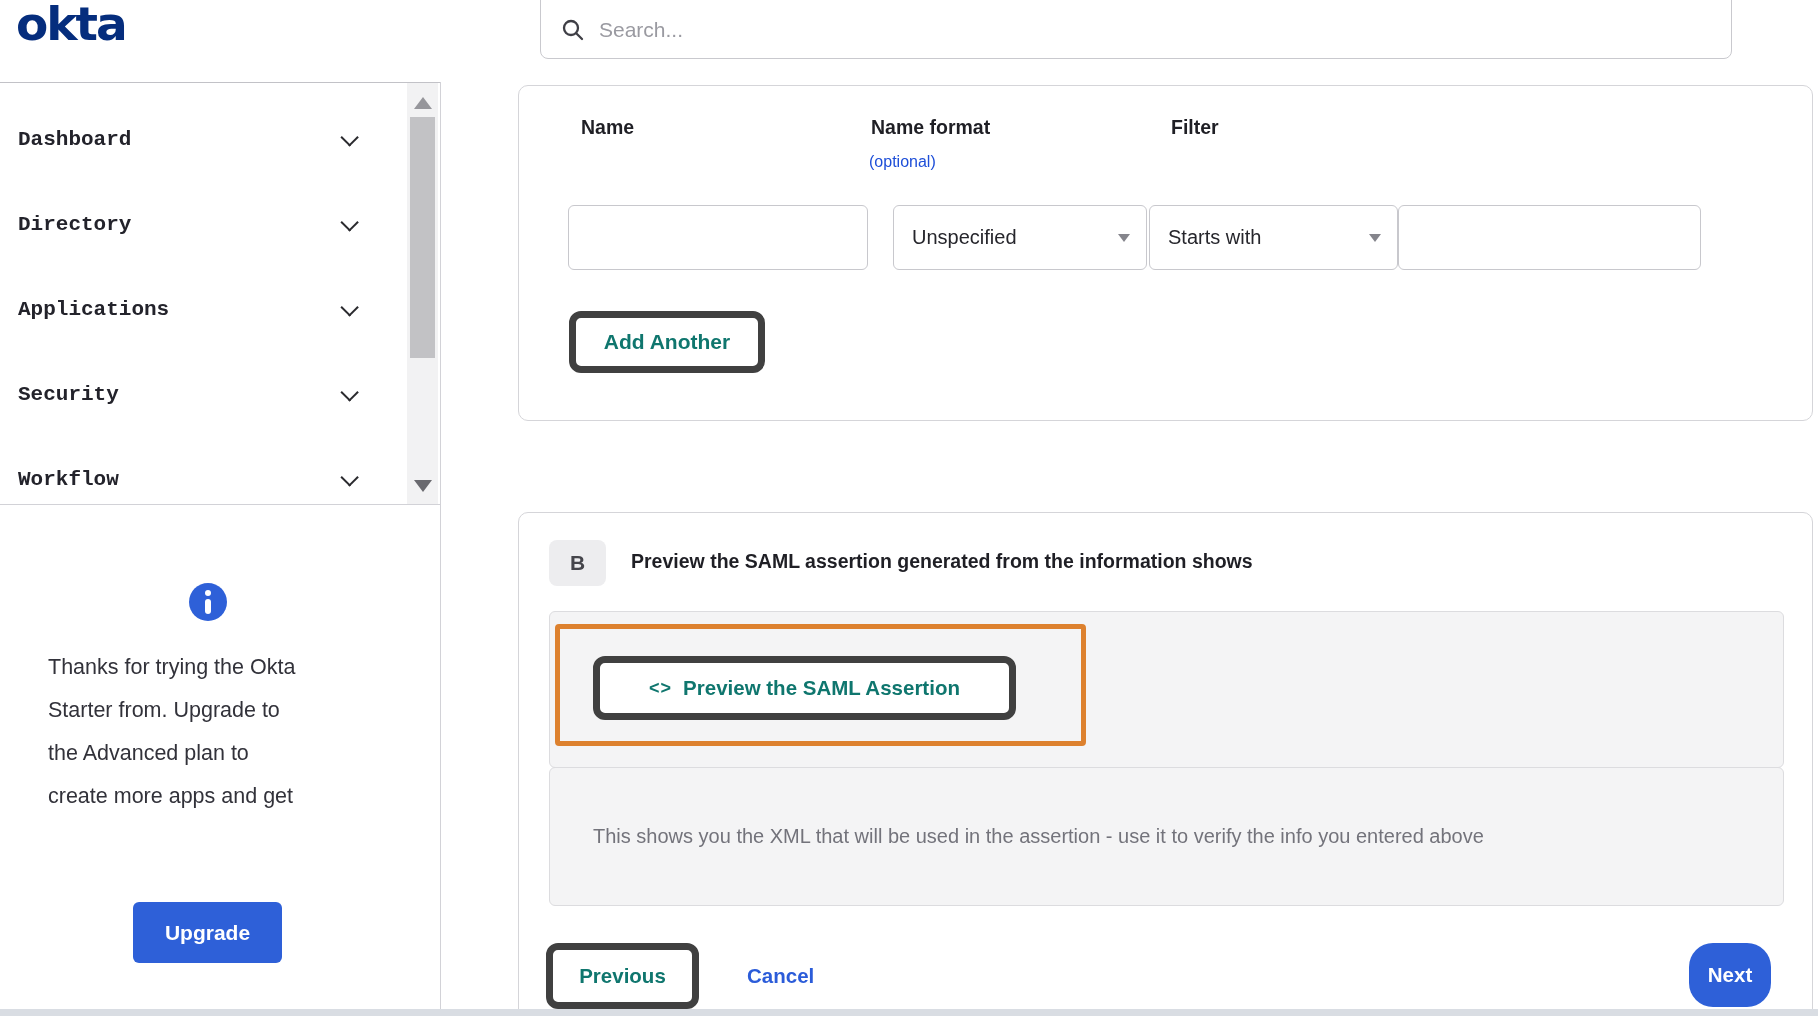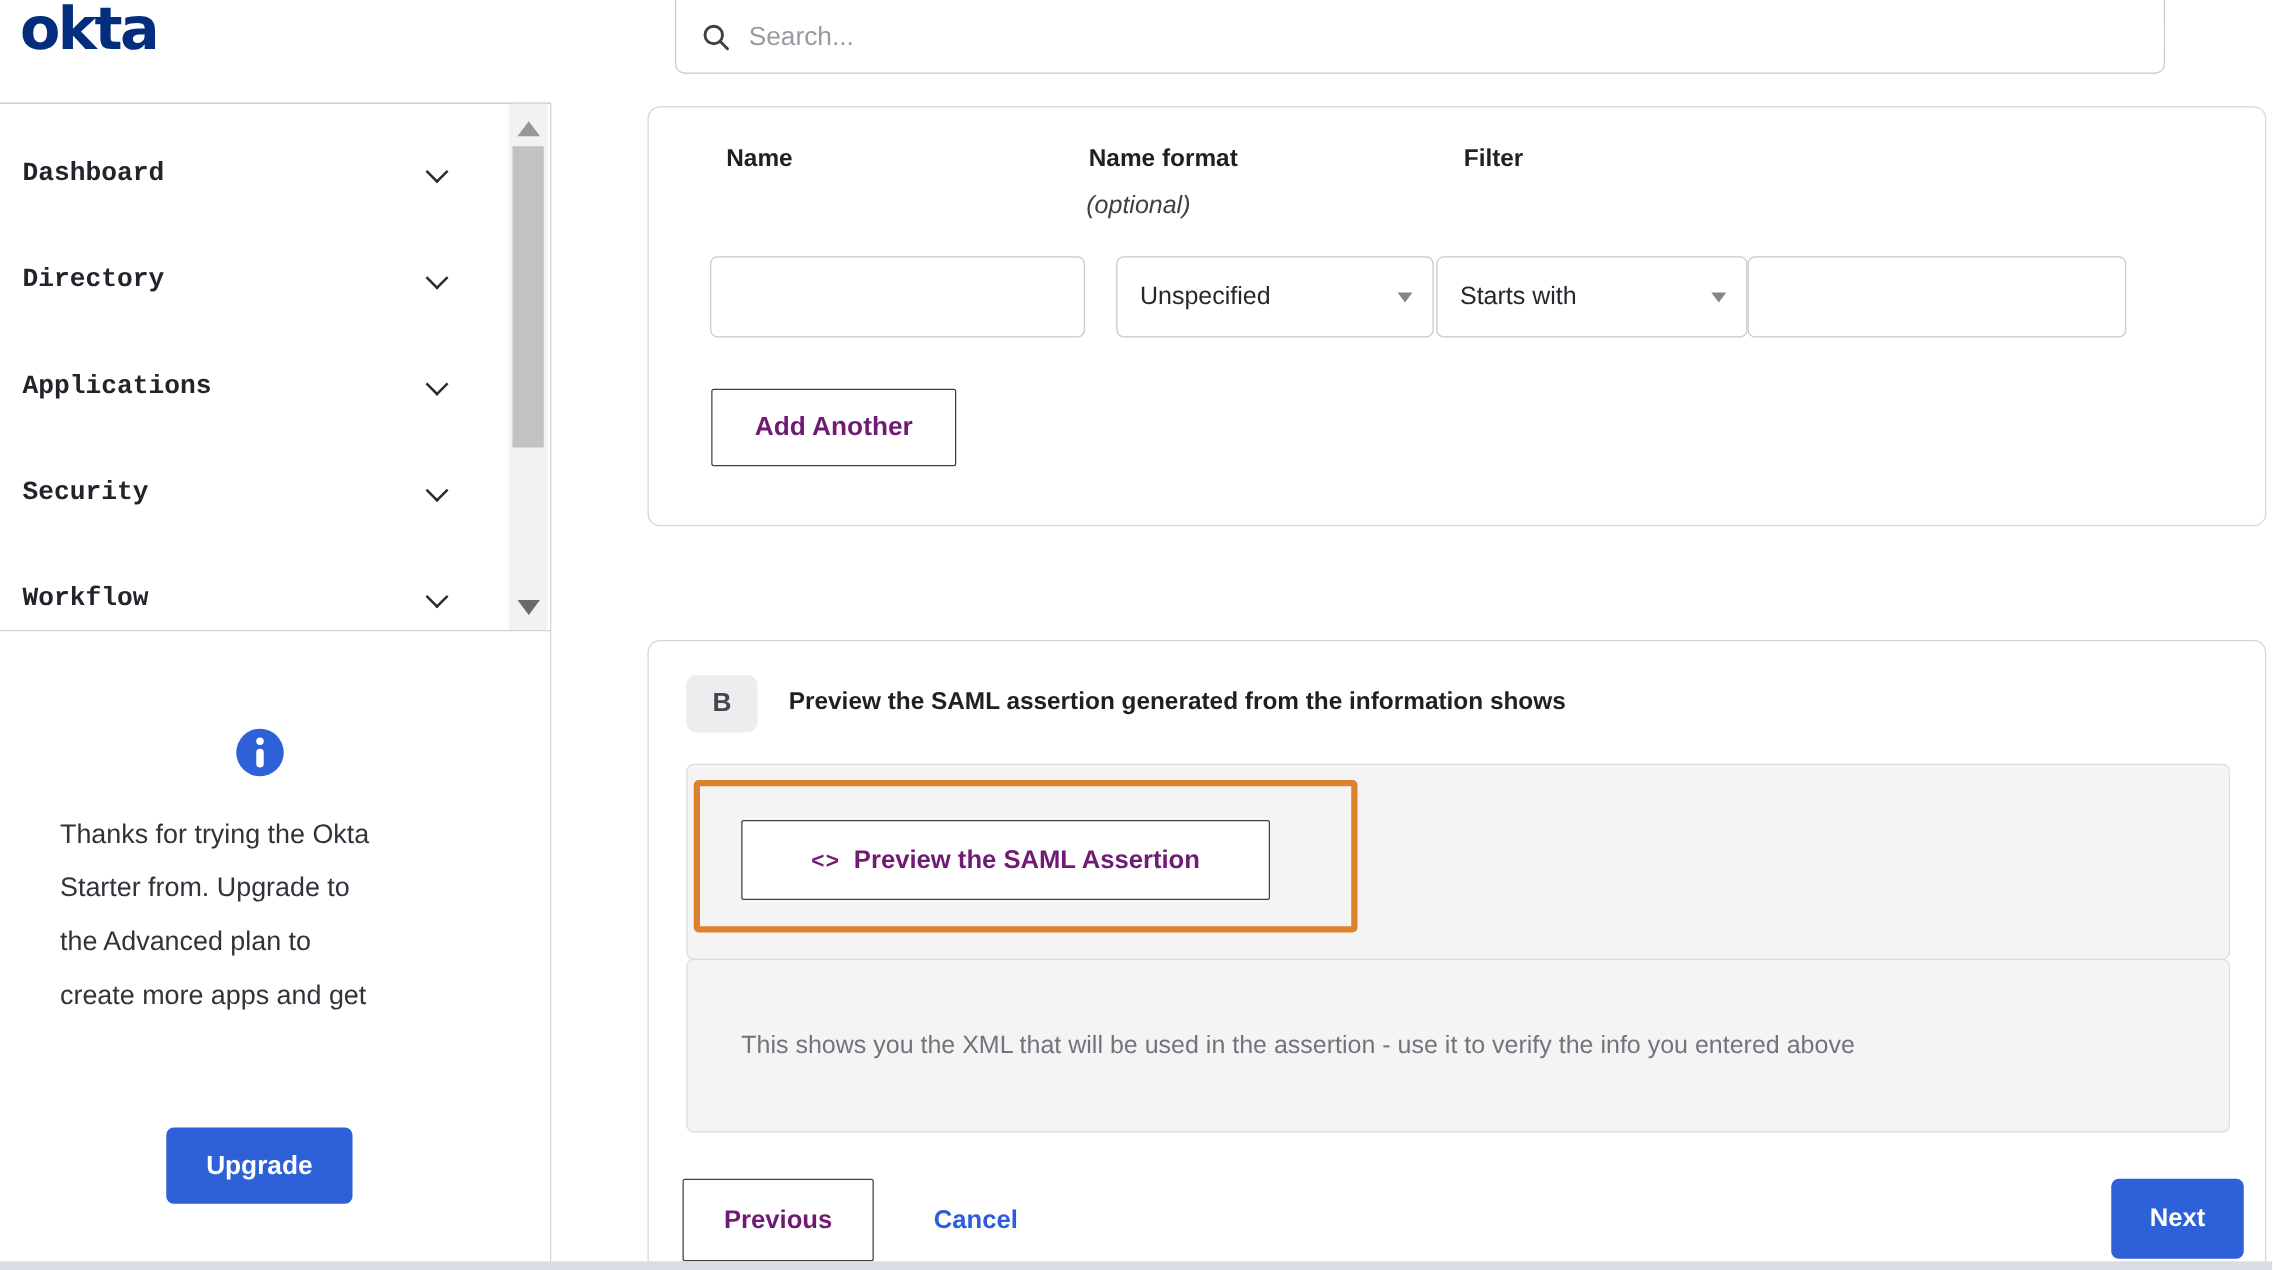--- a/index.html
+++ b/index.html
@@ -67,40 +67,40 @@
     color:#fff; font-family:inherit; font-size:21px; font-weight:700;
   }
   
   .card {
     position:absolute; left:518px; width:1295px; background:#fff;
     border:1px solid #d5d5d9; border-radius:10px;
   }
   #card-attr { top:85px; height:336px; }
   #card-preview { top:512px; height:520px; }
   .col-label { position:absolute; font-size:19.5px; font-weight:700; color:#1f1f25; }
-  .col-sublabel { position:absolute; font-size:20px; color:#404040;font-style:italic; }
+  .col-sublabel { position:absolute; font-size:16px; color:#1d4ed8; }
   .txt-input {
     position:absolute; top:119px; height:65px;
     border:1px solid #c8c8cd; border-radius:6px; background:#fff;
     font-family:inherit; font-size:20px; color:#23232b; padding:0 16px; outline:none;
   }
   .select {
     position:absolute; top:119px; height:65px;
     border:1px solid #c8c8cd; border-radius:6px; background:#fff;
     display:flex; align-items:center; padding:0 18px; cursor:pointer;
     font-size:20px; color:#26262c;
   }
   .select .caret {
     position:absolute; right:16px; top:28px; width:0; height:0;
     border-left:6px solid transparent; border-right:6px solid transparent;
     border-top:8px solid #85858c;
   }
   .btn-outline {
-    position:absolute; background:#fff; border:1px solid #404040; border-radius:2px;
-    color:#701a75; font-family:inherit; font-weight:700; cursor:pointer;
+    position:absolute; background:#fff; border:7px solid #404040; border-radius:12px;
+    color:#0f766e; font-family:inherit; font-weight:700; cursor:pointer;
     display:flex; align-items:center; justify-content:center;
   }
   #add-another { left:50px; top:225px; width:196px; height:62px; font-size:21px; }
   
   .b-badge {
     position:absolute; left:30px; top:27px; width:57px; height:46px;
     background:#ededef; border-radius:8px; display:flex; align-items:center; justify-content:center;
     font-size:21px; font-weight:700; color:#45454b;
   }
   .section-heading {
@@ -124,21 +124,21 @@
   #previous-btn { left:27px; top:430px; width:153px; height:66px; font-size:20.5px; }
   .cancel-link {
     position:absolute; left:228px; top:430px; height:66px; display:flex; align-items:center;
     color:#2b5cd9; font-size:20.5px; font-weight:700; cursor:pointer;
   }
   .btn-primary {
     position:absolute; background:#2e60d8; border:none; border-radius:6px; cursor:pointer;
     color:#fff; font-family:inherit; font-weight:700;
     display:flex; align-items:center; justify-content:center;
   }
-  #next-btn { left:1170px; top:430px; width:106px; height:64px; font-size:20.5px; }
+  #next-btn { left:1170px; top:430px; width:82px; height:64px; font-size:20.5px;border-radius:24px; }
   .bottom-strip { position:absolute; left:0; top:1009px; width:1818px; height:7px; background:#d9dde3; }
 </style>
 </head>
 <body>
 
 <div id="screen">
 
   <div class="logo">okta</div>
 
   <div class="search-box">

